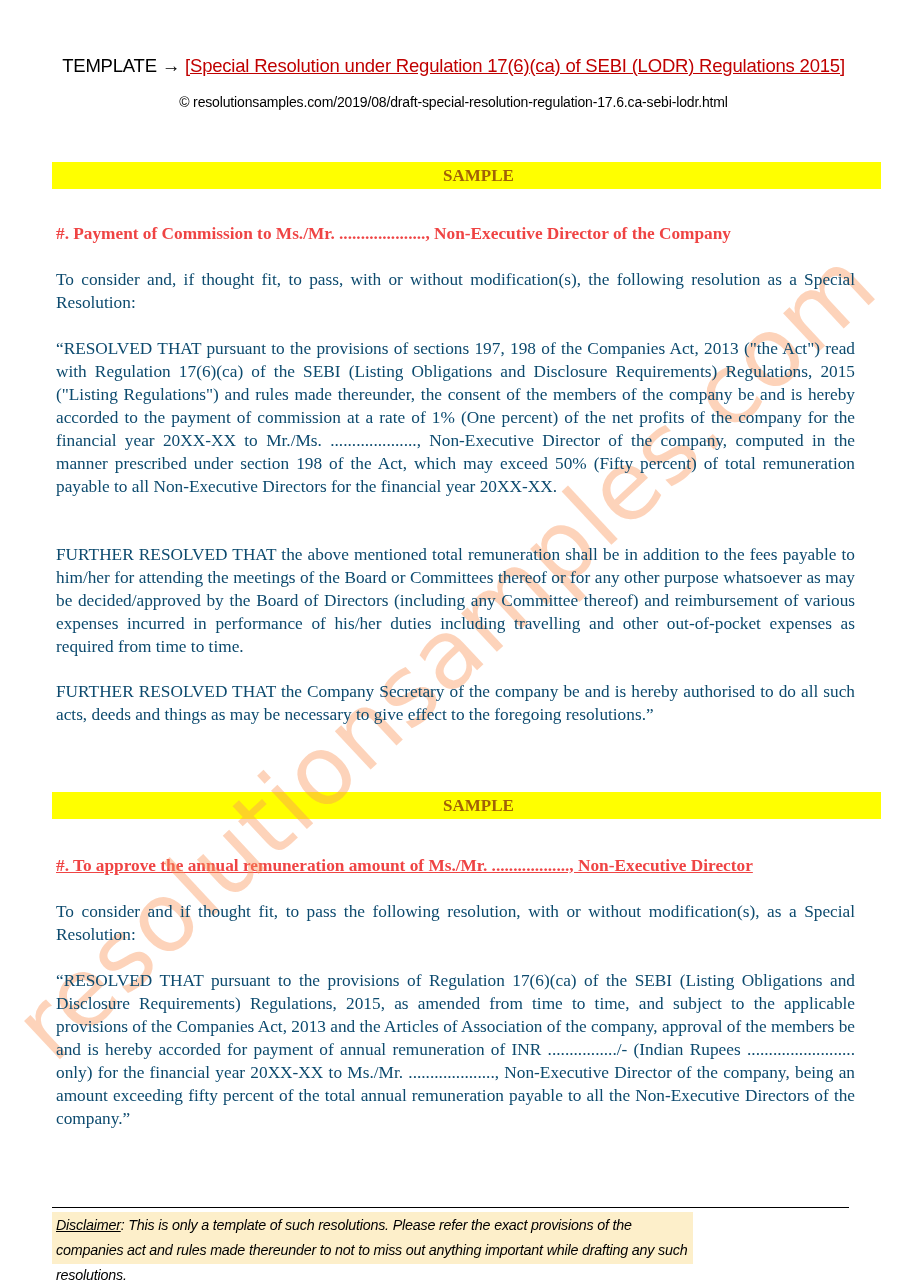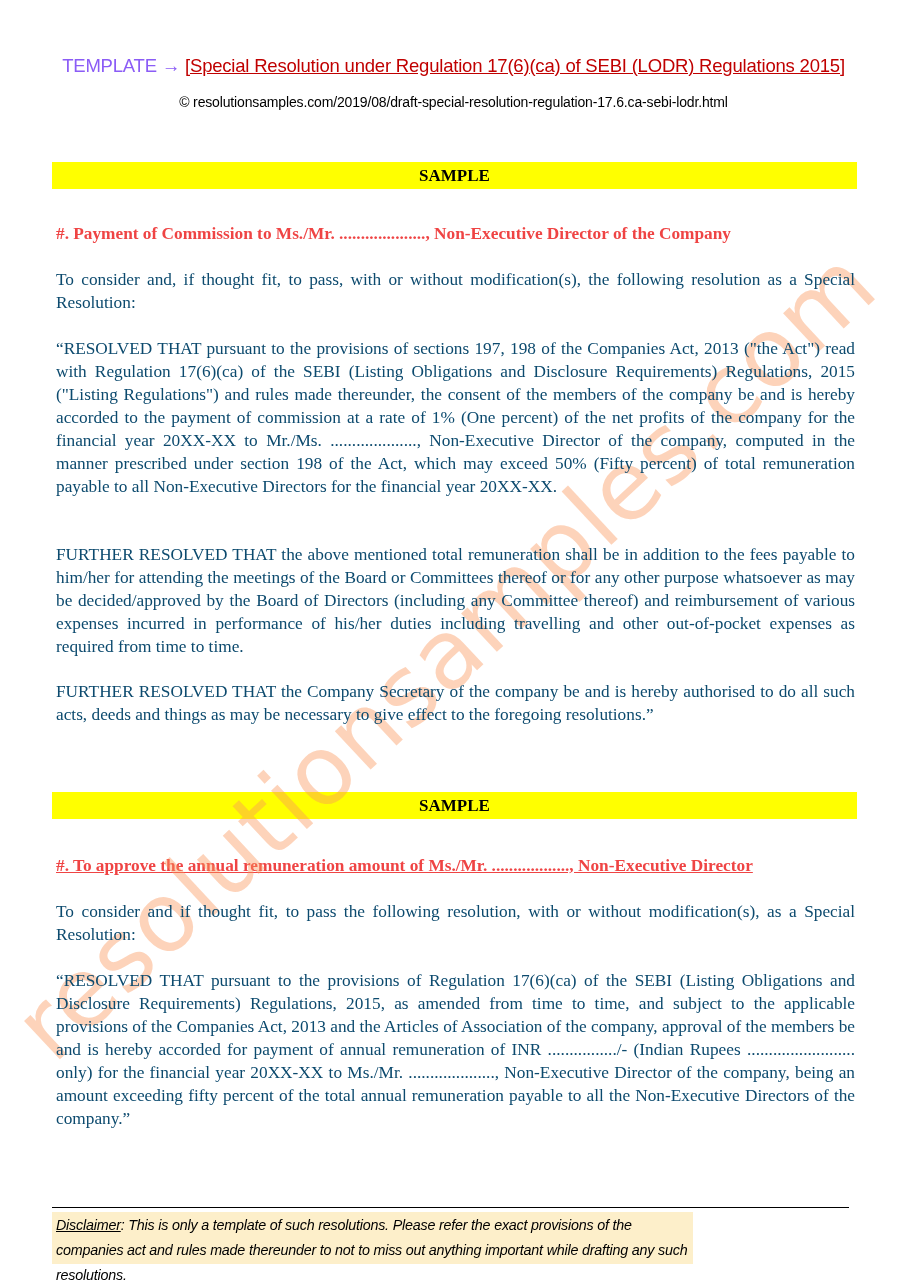--- a/index.html
+++ b/index.html
@@ -5,35 +5,35 @@
     html, body { margin: 0; padding: 0; background: #ffffff; }
     body { width: 907px; height: 1284px; position: relative; overflow: hidden; }
     .page { position: absolute; left: 0; top: 0; width: 907px; height: 1284px; }
 
     .hdr-title {
       position: absolute; left: 0; width: 907px; top: 55px;
       text-align: center;
       font-family: "Liberation Sans", sans-serif;
       font-size: 18.5px; letter-spacing: -0.2px;
     }
-    .hdr-title .tpl { color: #8b5cf6; }
+    .hdr-title .tpl { color: #000000; }
     .hdr-title .res { color: #c00000; text-decoration: underline; }
     .hdr-url {
       position: absolute; left: 0; width: 907px; top: 94px;
       text-align: center;
       font-family: "Liberation Sans", sans-serif;
       font-size: 14px; color: #000; letter-spacing: -0.15px;
     }
 
     .sample-bar {
       position: absolute; left: 52px; width: 805px; height: 27px;
       background: #ffff00;
       font-family: "Liberation Serif", serif; font-weight: bold;
-      font-size: 17px; color: #000000;
-      text-align: center; line-height: 27px;
+      font-size: 17px; color: #a16207;
+      text-align: center; line-height: 27px; padding-left: 24px;
     }
 
     .heading {
       position: absolute; left: 56px; width: 800px;
       font-family: "Liberation Serif", serif; font-weight: bold;
       font-size: 17.3px; color: #ef4444; white-space: nowrap;
     }
 
     .para {
       position: absolute; left: 56px; width: 799px;

